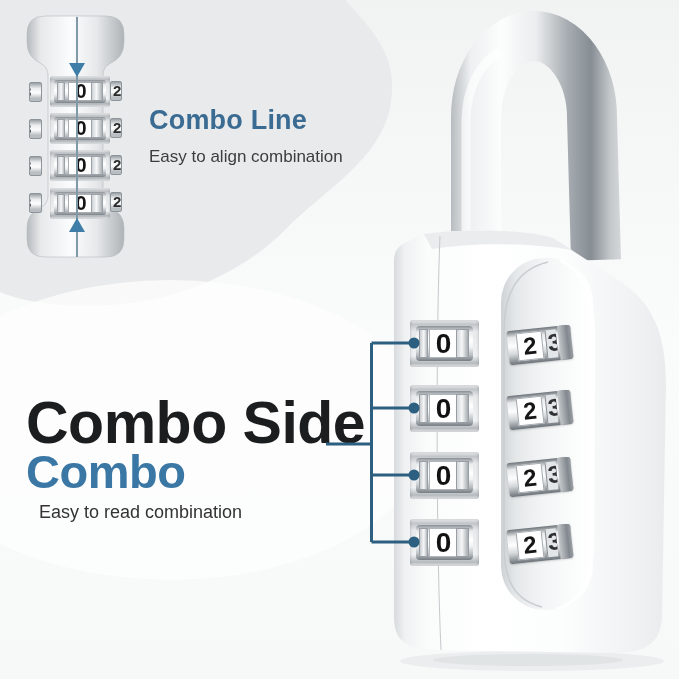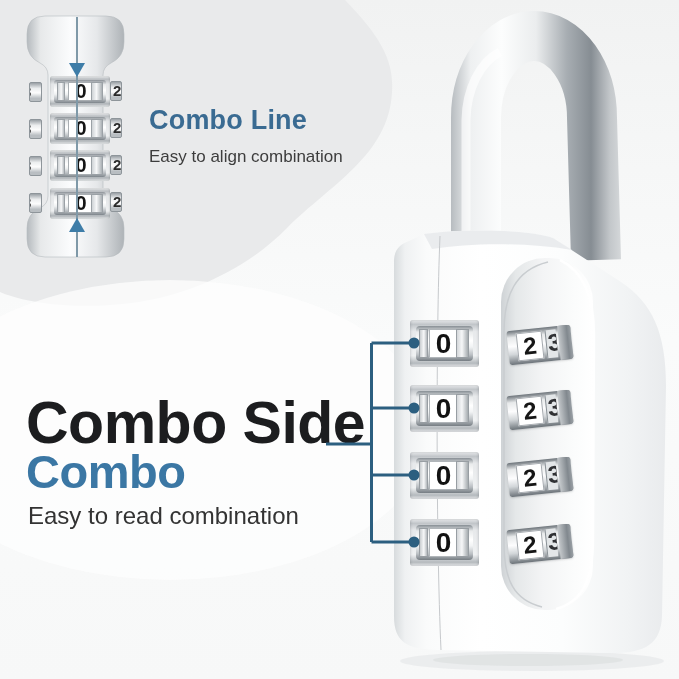--- a/index.html
+++ b/index.html
@@ -8,21 +8,21 @@
     background:linear-gradient(180deg,#f1f2f2 0%,#f6f7f7 25%,#fafbfb 50%,#f7f8f8 100%);}
   #stage *{box-sizing:border-box;}
   .abs{position:absolute;}
   svg{position:absolute;left:0;top:0;overflow:visible;}
 
   
   .cl-title{left:149px;top:105px;font-size:27px;font-weight:bold;color:#3a6b92;letter-spacing:.2px;}
   .cl-sub{left:149px;top:147px;font-size:17px;color:#3d3d3d;}
   .cs-line1{left:26px;top:393px;font-size:59px;font-weight:bold;color:#1c1d1f;letter-spacing:-.5px;line-height:1.05;}
   .cs-line2{left:26px;top:447px;font-size:47px;font-weight:bold;color:#3b77a4;letter-spacing:-.5px;line-height:1.05;}
-  .cs-sub{left:28px;top:502px;font-size:24px;color:#333333;}
+  .cs-sub{left:39px;top:502px;font-size:18px;color:#333333;}
 
   
   .s-bezel{left:50px;width:60px;height:31px;border-radius:3px;
     background:linear-gradient(180deg,#f2f3f4 0%,#b9bdc1 10%,#e4e6e8 26%,#eef0f1 74%,#aeb3b7 90%,#eef0f1 100%);
     box-shadow:inset 0 0 2px rgba(60,65,70,.35);}
   .s-drum{position:absolute;left:4px;right:4px;top:4px;bottom:4px;border-radius:3px;
     background:linear-gradient(180deg,#8b9197 0%,#e9ebec 20%,#ffffff 45%,#eff1f2 62%,#b6bbbf 84%,#7d848a 100%);
     display:flex;align-items:center;}
   .s-win{position:absolute;left:14px;top:2px;bottom:2px;width:26px;background:#ffffff;
     border:1px solid #a9aeb2;display:flex;align-items:center;justify-content:center;

